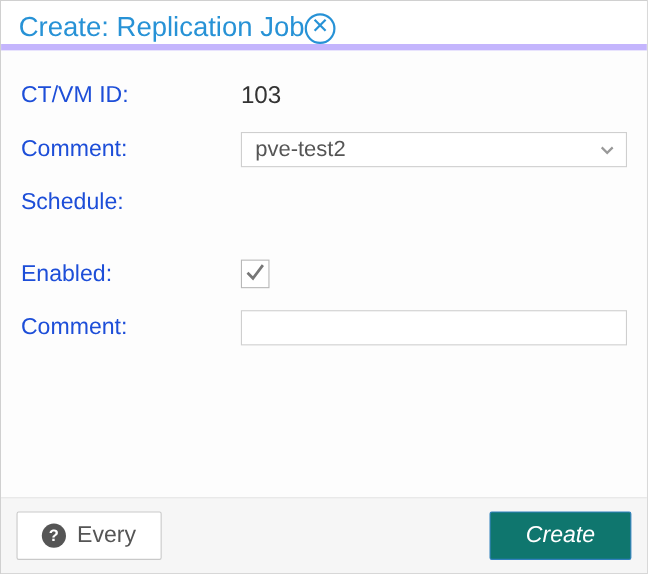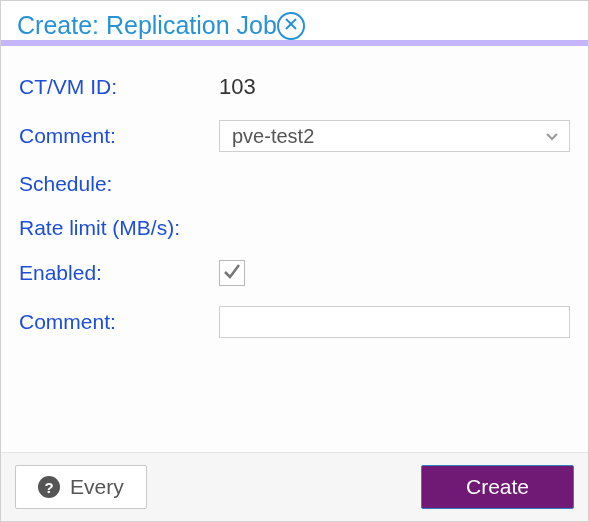--- a/index.html
+++ b/index.html
@@ -126,24 +126,25 @@
     font-size: 21px;
     color: #555;
     display: flex;
     align-items: center;
     gap: 10px;
     cursor: pointer;
     border-radius: 2px;
     font-family: inherit;
   }
   .btn-primary {
-    background: #701a75;
+    background: #0f766e;
     border-color: #2f80bd;
     color: #fff;
-    padding: 0 44px;
+    padding: 0 32px;
+    font-style: italic;
   }
   .help-icon {
     width: 22px; height: 22px;
     border-radius: 50%;
     background: #555;
     color: #fff;
     display:flex; align-items:center; justify-content:center;
     font-size: 15px; font-weight:bold;
   }
 </style>
@@ -181,21 +182,20 @@
             </svg>
         </span>
       </div>
     </div>
 
     <div class="row">
       <div class="label">Schedule:</div>
     </div>
 
     <div class="row">
-      <div class="label">Rate limit (MB/s):</div>
     </div>
 
     <div class="row">
       <div class="label">Enabled:</div>
       <div class="checkbox">
         <span>
           <svg viewBox="0 0 20 20" fill="none" stroke="currentColor" stroke-width="2.5">
               <polyline points="3,11 8,16 17,4"></polyline>
             </svg>
         </span>

